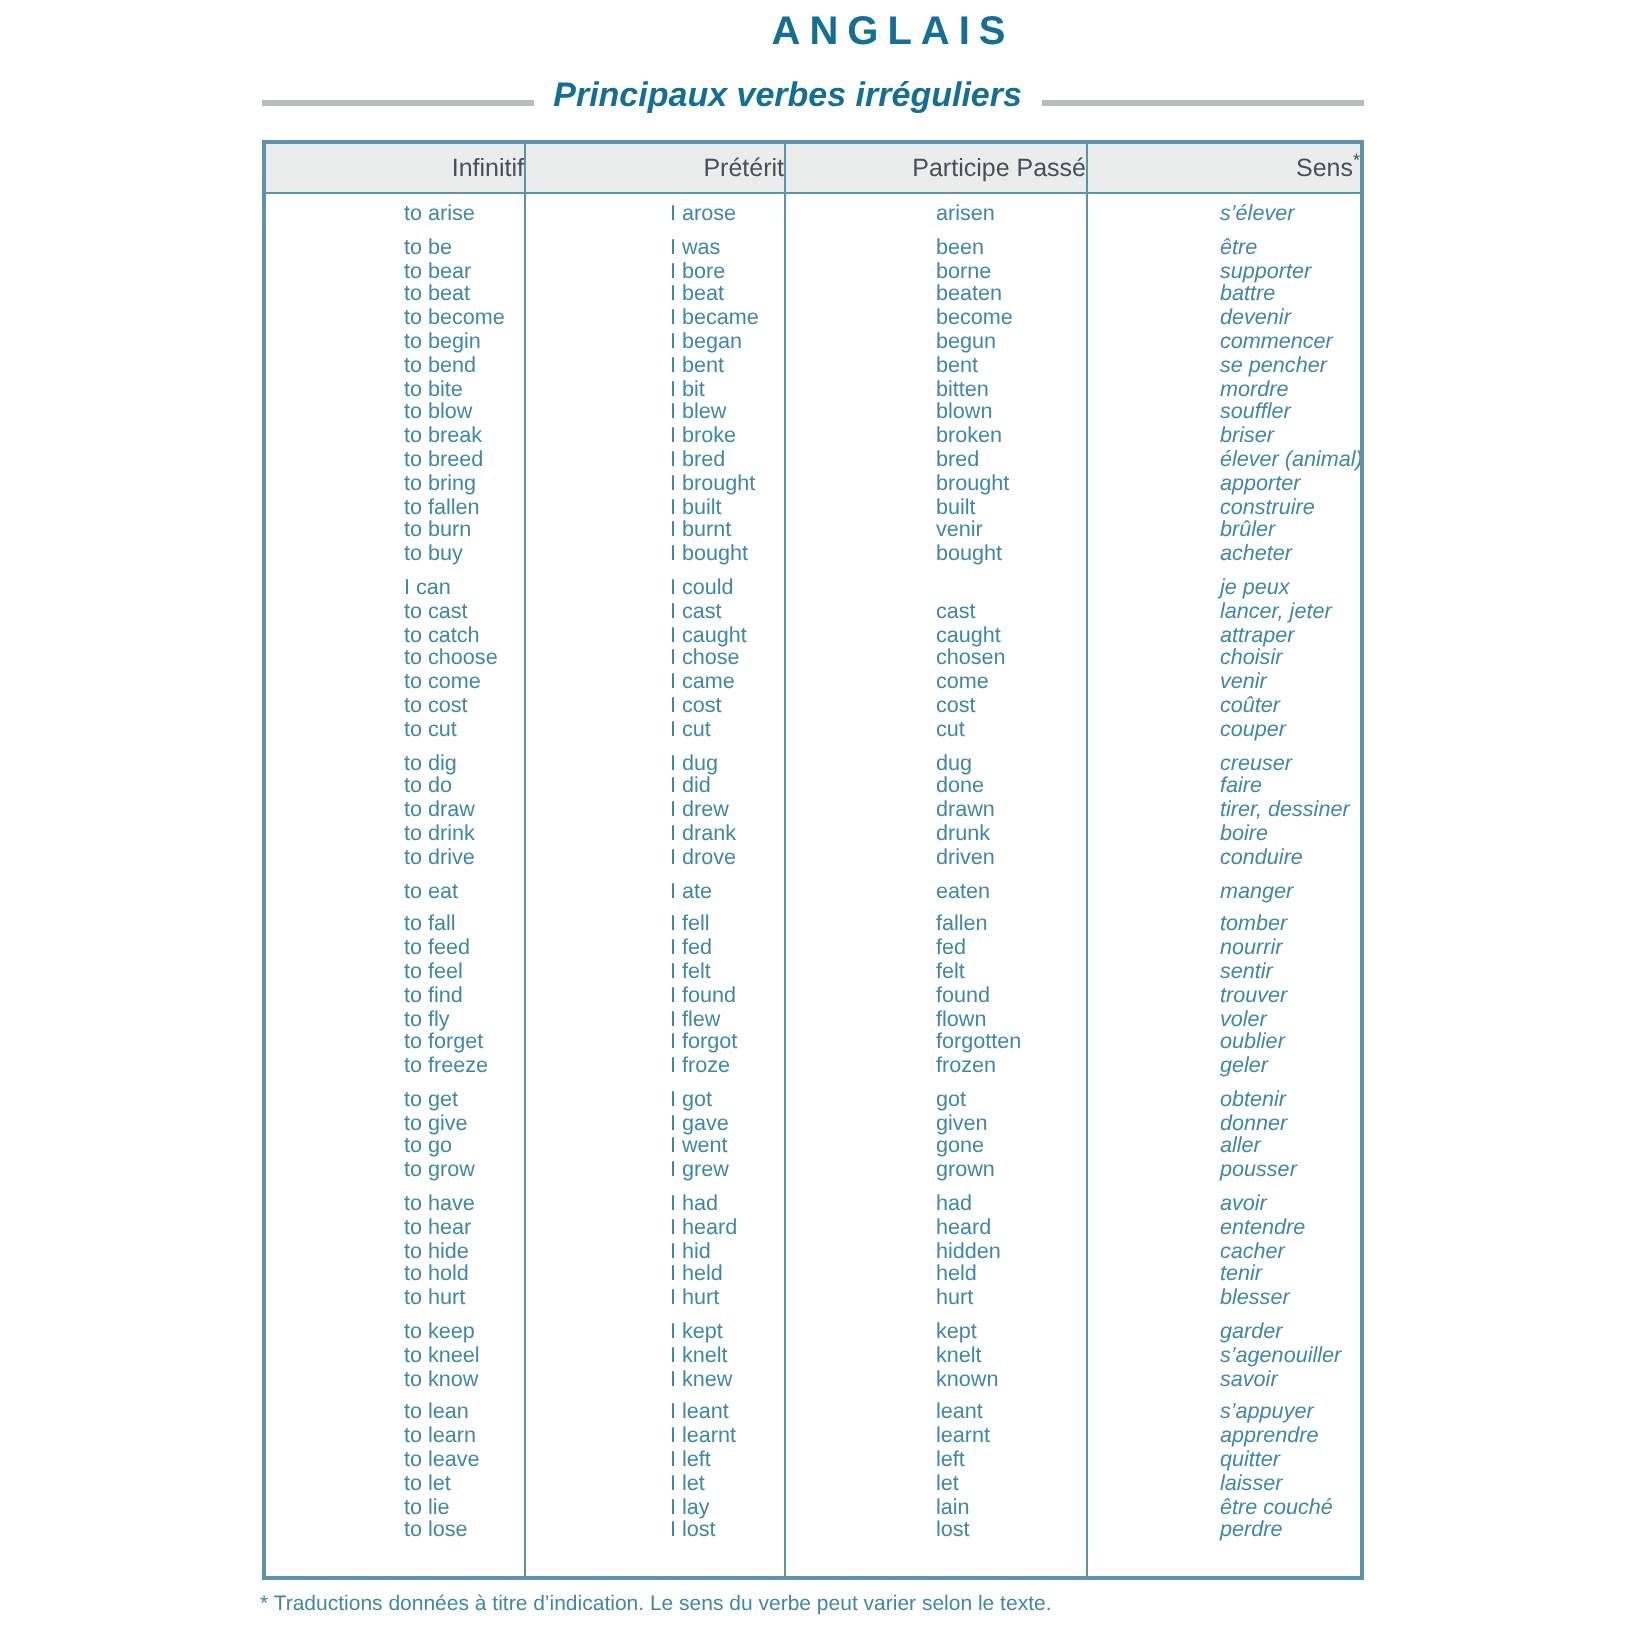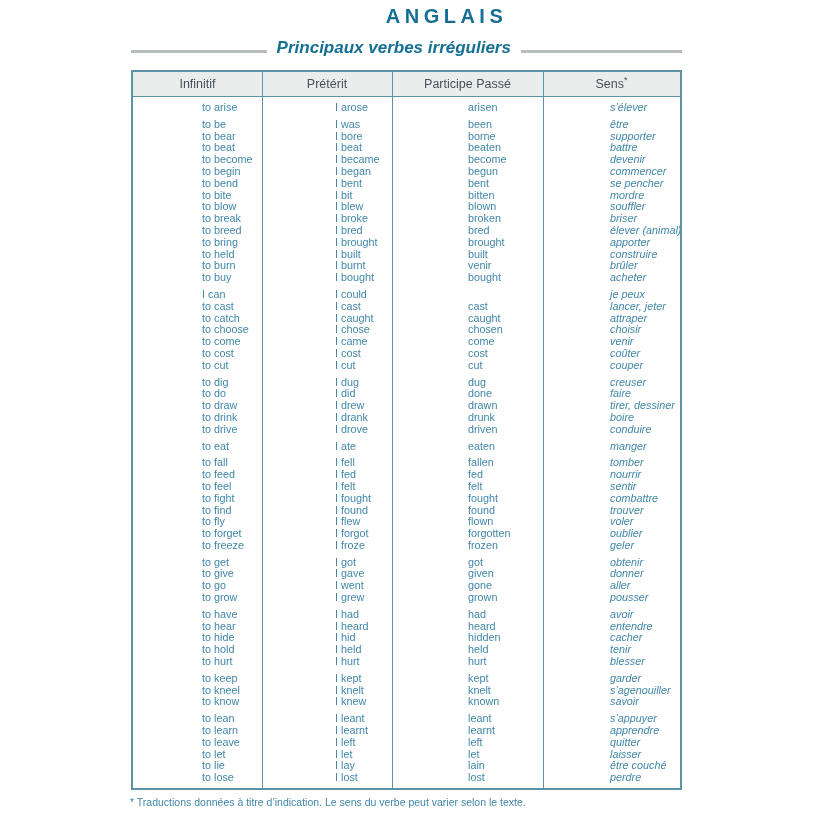--- a/index.html
+++ b/index.html
@@ -74,21 +74,21 @@
   .thead {
     display: grid;
     grid-template-columns: 129px 130px 151px 1fr;
     height: 25px;
     background: #ebedec;
     border-bottom: 1.5px solid #5d93a9;
     box-sizing: border-box;
     align-items: center;
   }
   .th {
-    text-align: center;
+    text-align: right;
     font-size: 12.5px;
     color: #44505a;
   }
   .th sup {
     font-size: 9px;
     line-height: 0;
   }
   .tbody {
     padding: 5px 0 4px 0;
   }
@@ -209,21 +209,21 @@
             <div class="cell c2">bred</div>
             <div class="cell c3">élever (animal)</div>
           </div>
           <div class="row">
             <div class="cell c0">to bring</div>
             <div class="cell c1">I brought</div>
             <div class="cell c2">brought</div>
             <div class="cell c3">apporter</div>
           </div>
           <div class="row">
-            <div class="cell c0">to held</div>
+            <div class="cell c0">to fallen</div>
             <div class="cell c1">I built</div>
             <div class="cell c2">built</div>
             <div class="cell c3">construire</div>
           </div>
           <div class="row">
             <div class="cell c0">to burn</div>
             <div class="cell c1">I burnt</div>
             <div class="cell c2">venir</div>
             <div class="cell c3">brûler</div>
           </div>
@@ -331,26 +331,20 @@
             <div class="cell c2">fed</div>
             <div class="cell c3">nourrir</div>
           </div>
           <div class="row">
             <div class="cell c0">to feel</div>
             <div class="cell c1">I felt</div>
             <div class="cell c2">felt</div>
             <div class="cell c3">sentir</div>
           </div>
           <div class="row">
-            <div class="cell c0">to fight</div>
-            <div class="cell c1">I fought</div>
-            <div class="cell c2">fought</div>
-            <div class="cell c3">combattre</div>
-          </div>
-          <div class="row">
             <div class="cell c0">to find</div>
             <div class="cell c1">I found</div>
             <div class="cell c2">found</div>
             <div class="cell c3">trouver</div>
           </div>
           <div class="row">
             <div class="cell c0">to fly</div>
             <div class="cell c1">I flew</div>
             <div class="cell c2">flown</div>
             <div class="cell c3">voler</div>

